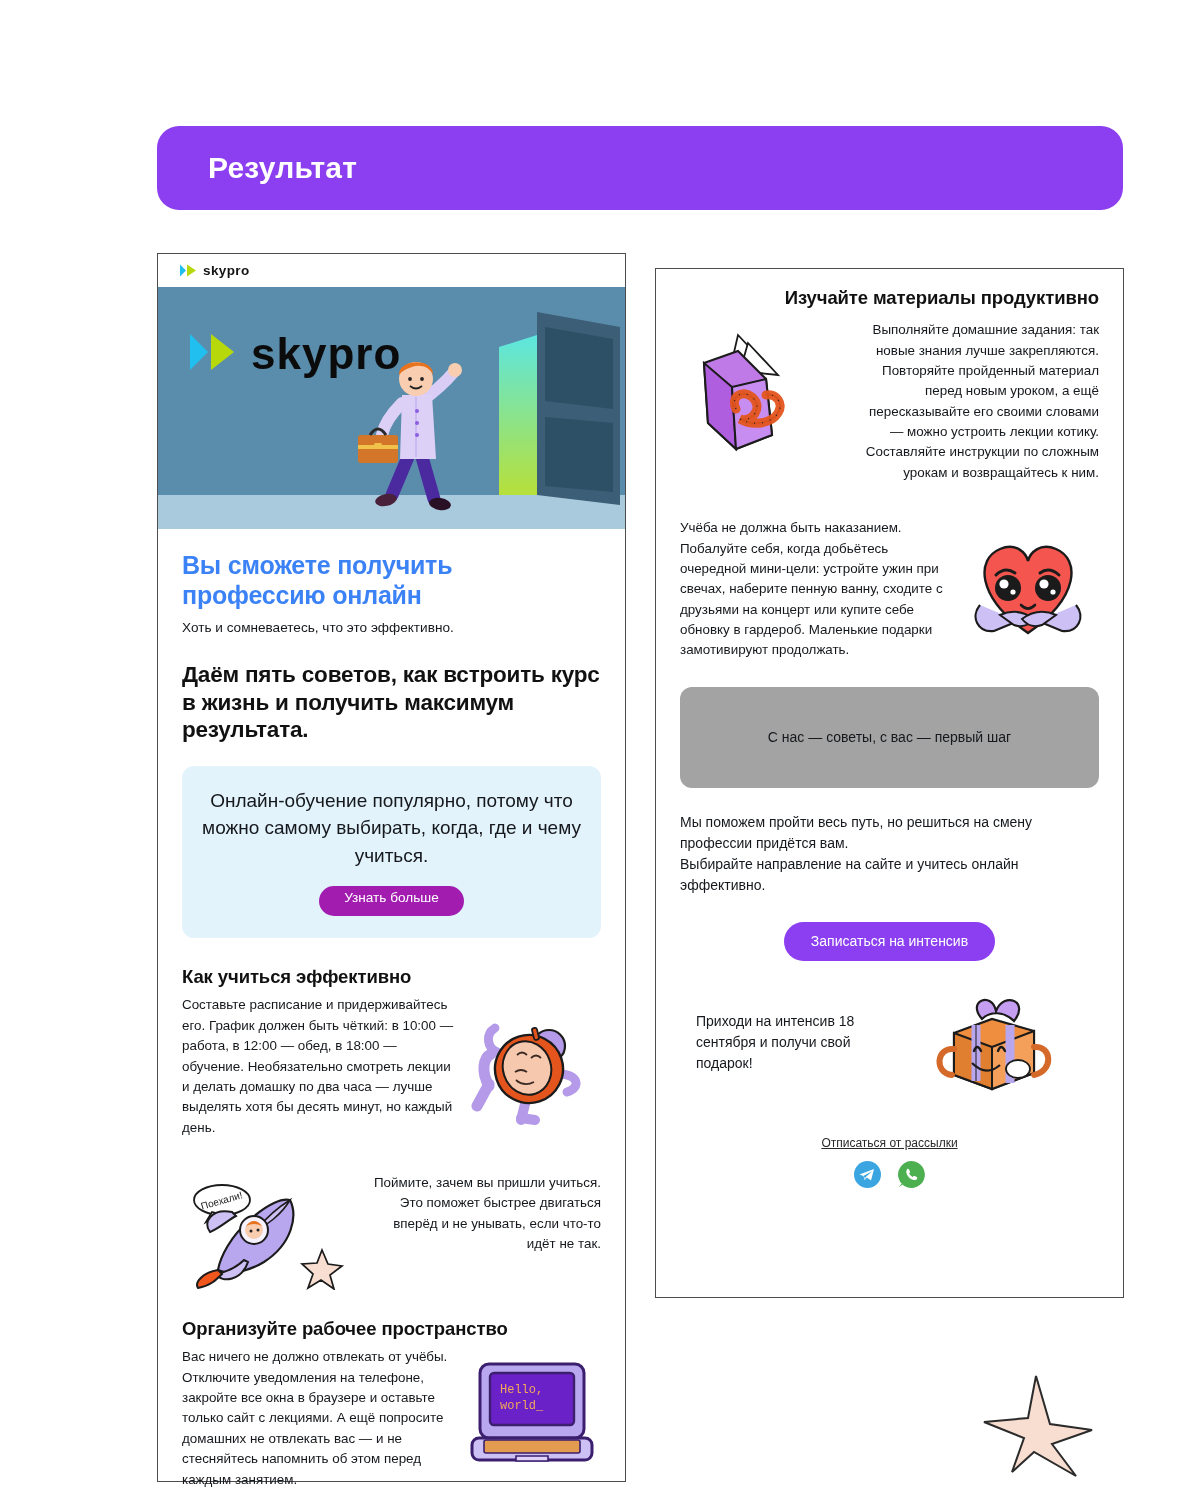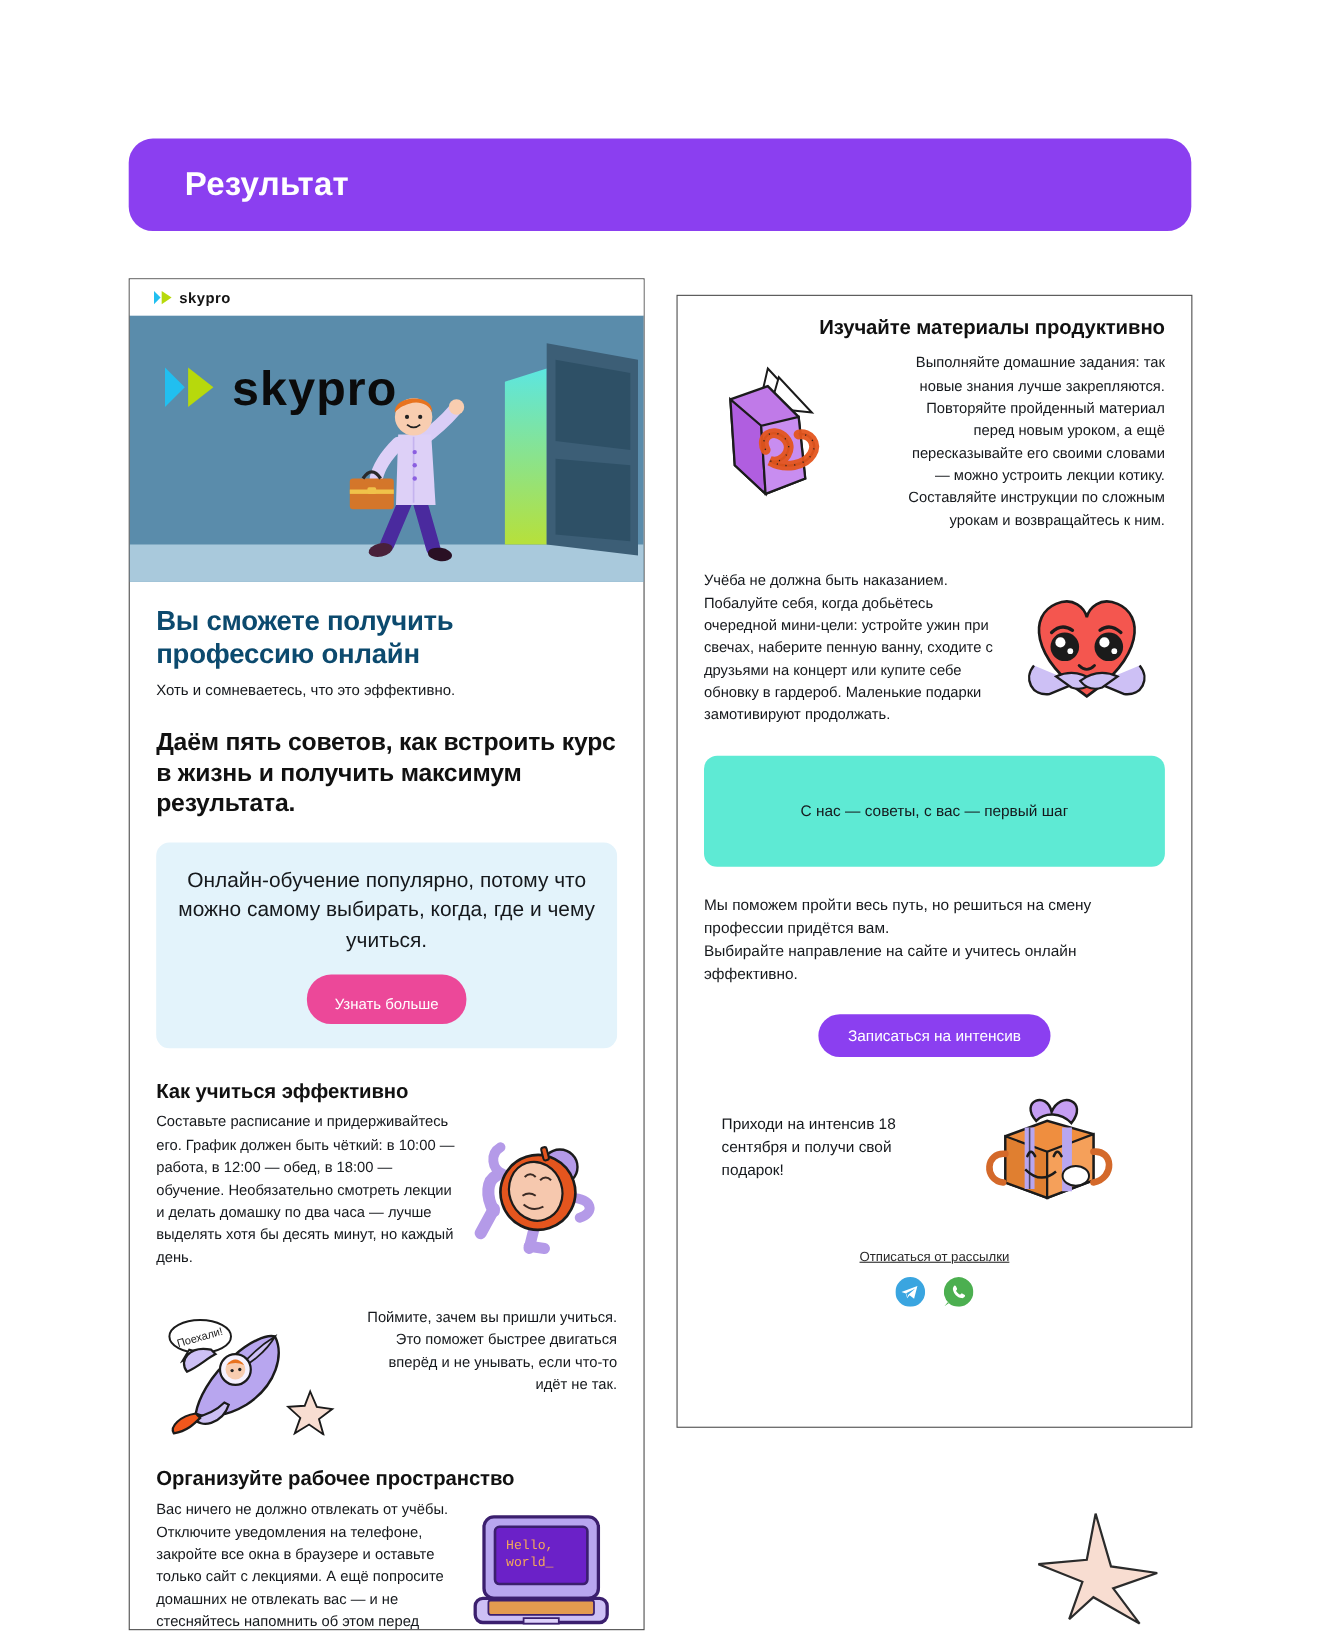--- a/index.html
+++ b/index.html
@@ -2,21 +2,21 @@
 <html><head>
 <meta charset="utf-8">
 <style>
   * { box-sizing: border-box; margin: 0; padding: 0; }
   html, body {
     width: 1200px; height: 1487px;
     background: #ffffff;
     font-family: "Liberation Sans", sans-serif;
     overflow: hidden;
   }
-  .page { position: relative; width: 1080px; height: 1487px; }
+  .page { position: relative; width: 1080px; height: 1487px; margin-left: 40px; }
 
   
   .banner {
     position: absolute; left: 117px; top: 126px;
     width: 966px; height: 84px;
     background: #8b3ff0;
     border-radius: 22px;
     display: flex; align-items: center;
   }
   .banner-title {
@@ -64,42 +64,42 @@
   .hero-logo-word {
     font-size: 44px; font-weight: bold; color: #0b0b0b;
     letter-spacing: 1px; margin-left: 11px;
   }
 
   
   .email-body { padding: 22px 24px 0 24px; }
   .email-body-r { padding: 18px 24px 0 24px; }
 
   h1.big {
-    font-size: 25px; font-weight: bold; color: #0c4a6e; line-height: 1.18;
+    font-size: 25px; font-weight: bold; color: #3b82f6; line-height: 1.18;
     letter-spacing: -0.2px;
   }
   p.lead { font-size: 13.6px; color: #15181c; margin-top: 9px; line-height: 1.35; }
   h2.big2 {
     font-size: 22.5px; font-weight: bold; color: #111; line-height: 1.22;
     margin-top: 24px; letter-spacing: -0.2px;
   }
 
   .infobox {
     margin-top: 22px;
     background: #e3f3fb;
     border-radius: 12px;
     padding: 21px 18px 22px 18px;
     text-align: center;
   }
   .infobox p { font-size: 19px; color: #15181c; line-height: 1.45; }
   .btn-primary {
     display: inline-block; margin-top: 17px;
-    background: #ec4899; color: #fff;
+    background: #a21caf; color: #fff;
     border: none; border-radius: 22px;
-    padding: 19px 25px 11px 25px;
+    padding: 4px 25px 11px 25px;
     font-size: 13.6px; font-family: inherit; cursor: pointer;
   }
 
   h3.sec {
     font-size: 18.5px; font-weight: bold; color: #111;
     letter-spacing: -0.1px; line-height: 1.2;
   }
   p.body { font-size: 13.4px; color: #15181c; line-height: 1.52; margin-top: 7px; }
 
   .sec-block { margin-top: 28px; position: relative; }
@@ -118,21 +118,21 @@
     background: #8b3ff0; color: #fff; border: none; border-radius: 24px;
     padding: 11px 27px 12px 27px; font-size: 14px; font-family: inherit; cursor: pointer;
   }
   .gift-row { display: flex; align-items: center; margin-top: 28px; padding-left: 16px; }
   .gift-text { font-size: 14px; color: #15181c; line-height: 1.5; }
   .footer { margin-top: 36px; text-align: center; padding-bottom: 22px; }
   .unsub { font-size: 12px; color: #2a2a2a; text-align: right; }
   .socials { margin-top: 10px; display: flex; justify-content: center; gap: 17px; }
 
   .centerbox {
-    margin-top: 26px; background: #5eead4; border-radius: 12px;
+    margin-top: 26px; background: #a3a3a3; border-radius: 12px;
     height: 101px; display: flex; align-items: center; justify-content: center;
   }
   .centerbox p { font-size: 14px; color: #15181c; }
 
   .closing { margin-top: 24px; font-size: 14px; color: #15181c; line-height: 1.5; }
 
   .deco-star { position: absolute; left: 940px; top: 1372px; }
 </style>
 </head>
 <body>

